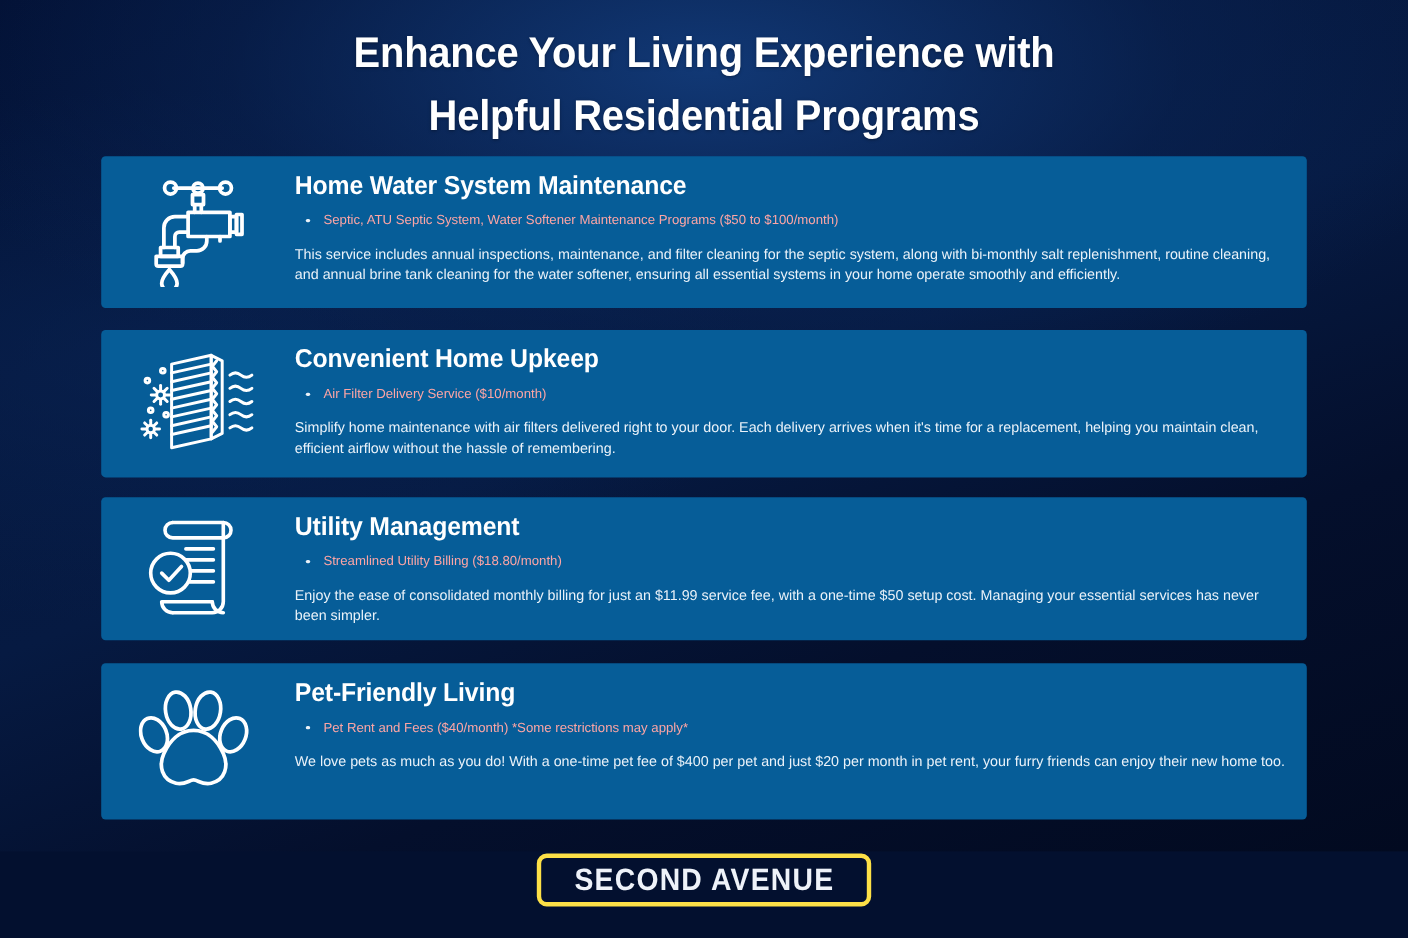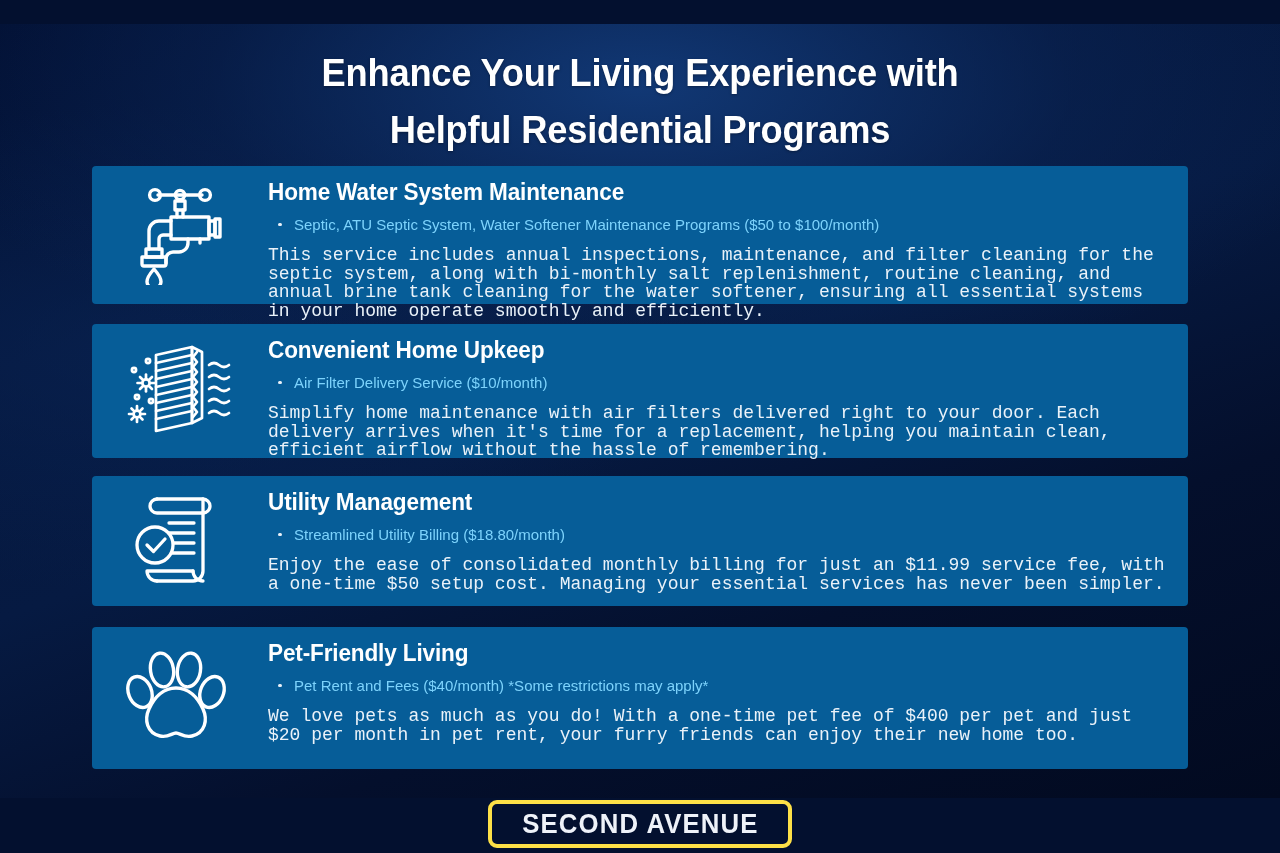--- a/index.html
+++ b/index.html
@@ -23,21 +23,20 @@
     background:
       radial-gradient(ellipse 75% 55% at 50% 8%, rgba(18,58,120,0.95) 0%, rgba(10,36,84,0.55) 45%, rgba(4,17,48,0.0) 75%),
       radial-gradient(ellipse 60% 45% at 12% 42%, rgba(10,38,88,0.55) 0%, rgba(4,16,45,0) 70%),
       linear-gradient(160deg, #021033 0%, #05173d 28%, #061a42 48%, #040f2c 72%, #020a20 100%);
   }
 
   #page {
     position:relative;
     width:1280px;
     height:774px;
-    margin-top:24px;
   }
 
   
   .title-wrap {
     position:absolute;
     top:20px; left:0; right:0;
     text-align:center;
   }
   .title-line {
     color:#ffffff;
@@ -90,43 +89,42 @@
     letter-spacing:-0.15px;
     transform:scaleX(0.96);
     transform-origin:left center;
   }
 
   .card-bullets {
     list-style:none;
     margin-top:9px;
   }
   .card-bullets li {
-    color:#7dd3fc;
-    font-size:15px;
+    color:#fca5a5;
+    font-size:12px;
     line-height:19px;
     padding-left:26px;
     position:relative;
   }
   .card-bullets li .bullet-dot {
     position:absolute;
     left:10px;
     top:7.5px;
     width:3.6px;
     height:3.6px;
     border-radius:50%;
     background:#e9f1f8;
   }
 
   .card-desc {
     color:#eaf2f9;
-    font-size:18px;
+    font-size:13px;
     line-height:18.6px;
     margin-top:12px;
     max-width:918px;
-    font-family:Liberation Mono, monospace;
   }
 
   
   .logo {
     position:absolute;
     left:50%;
     transform:translateX(-50%);
     top:776px;
     width:304px;
     height:48px;

